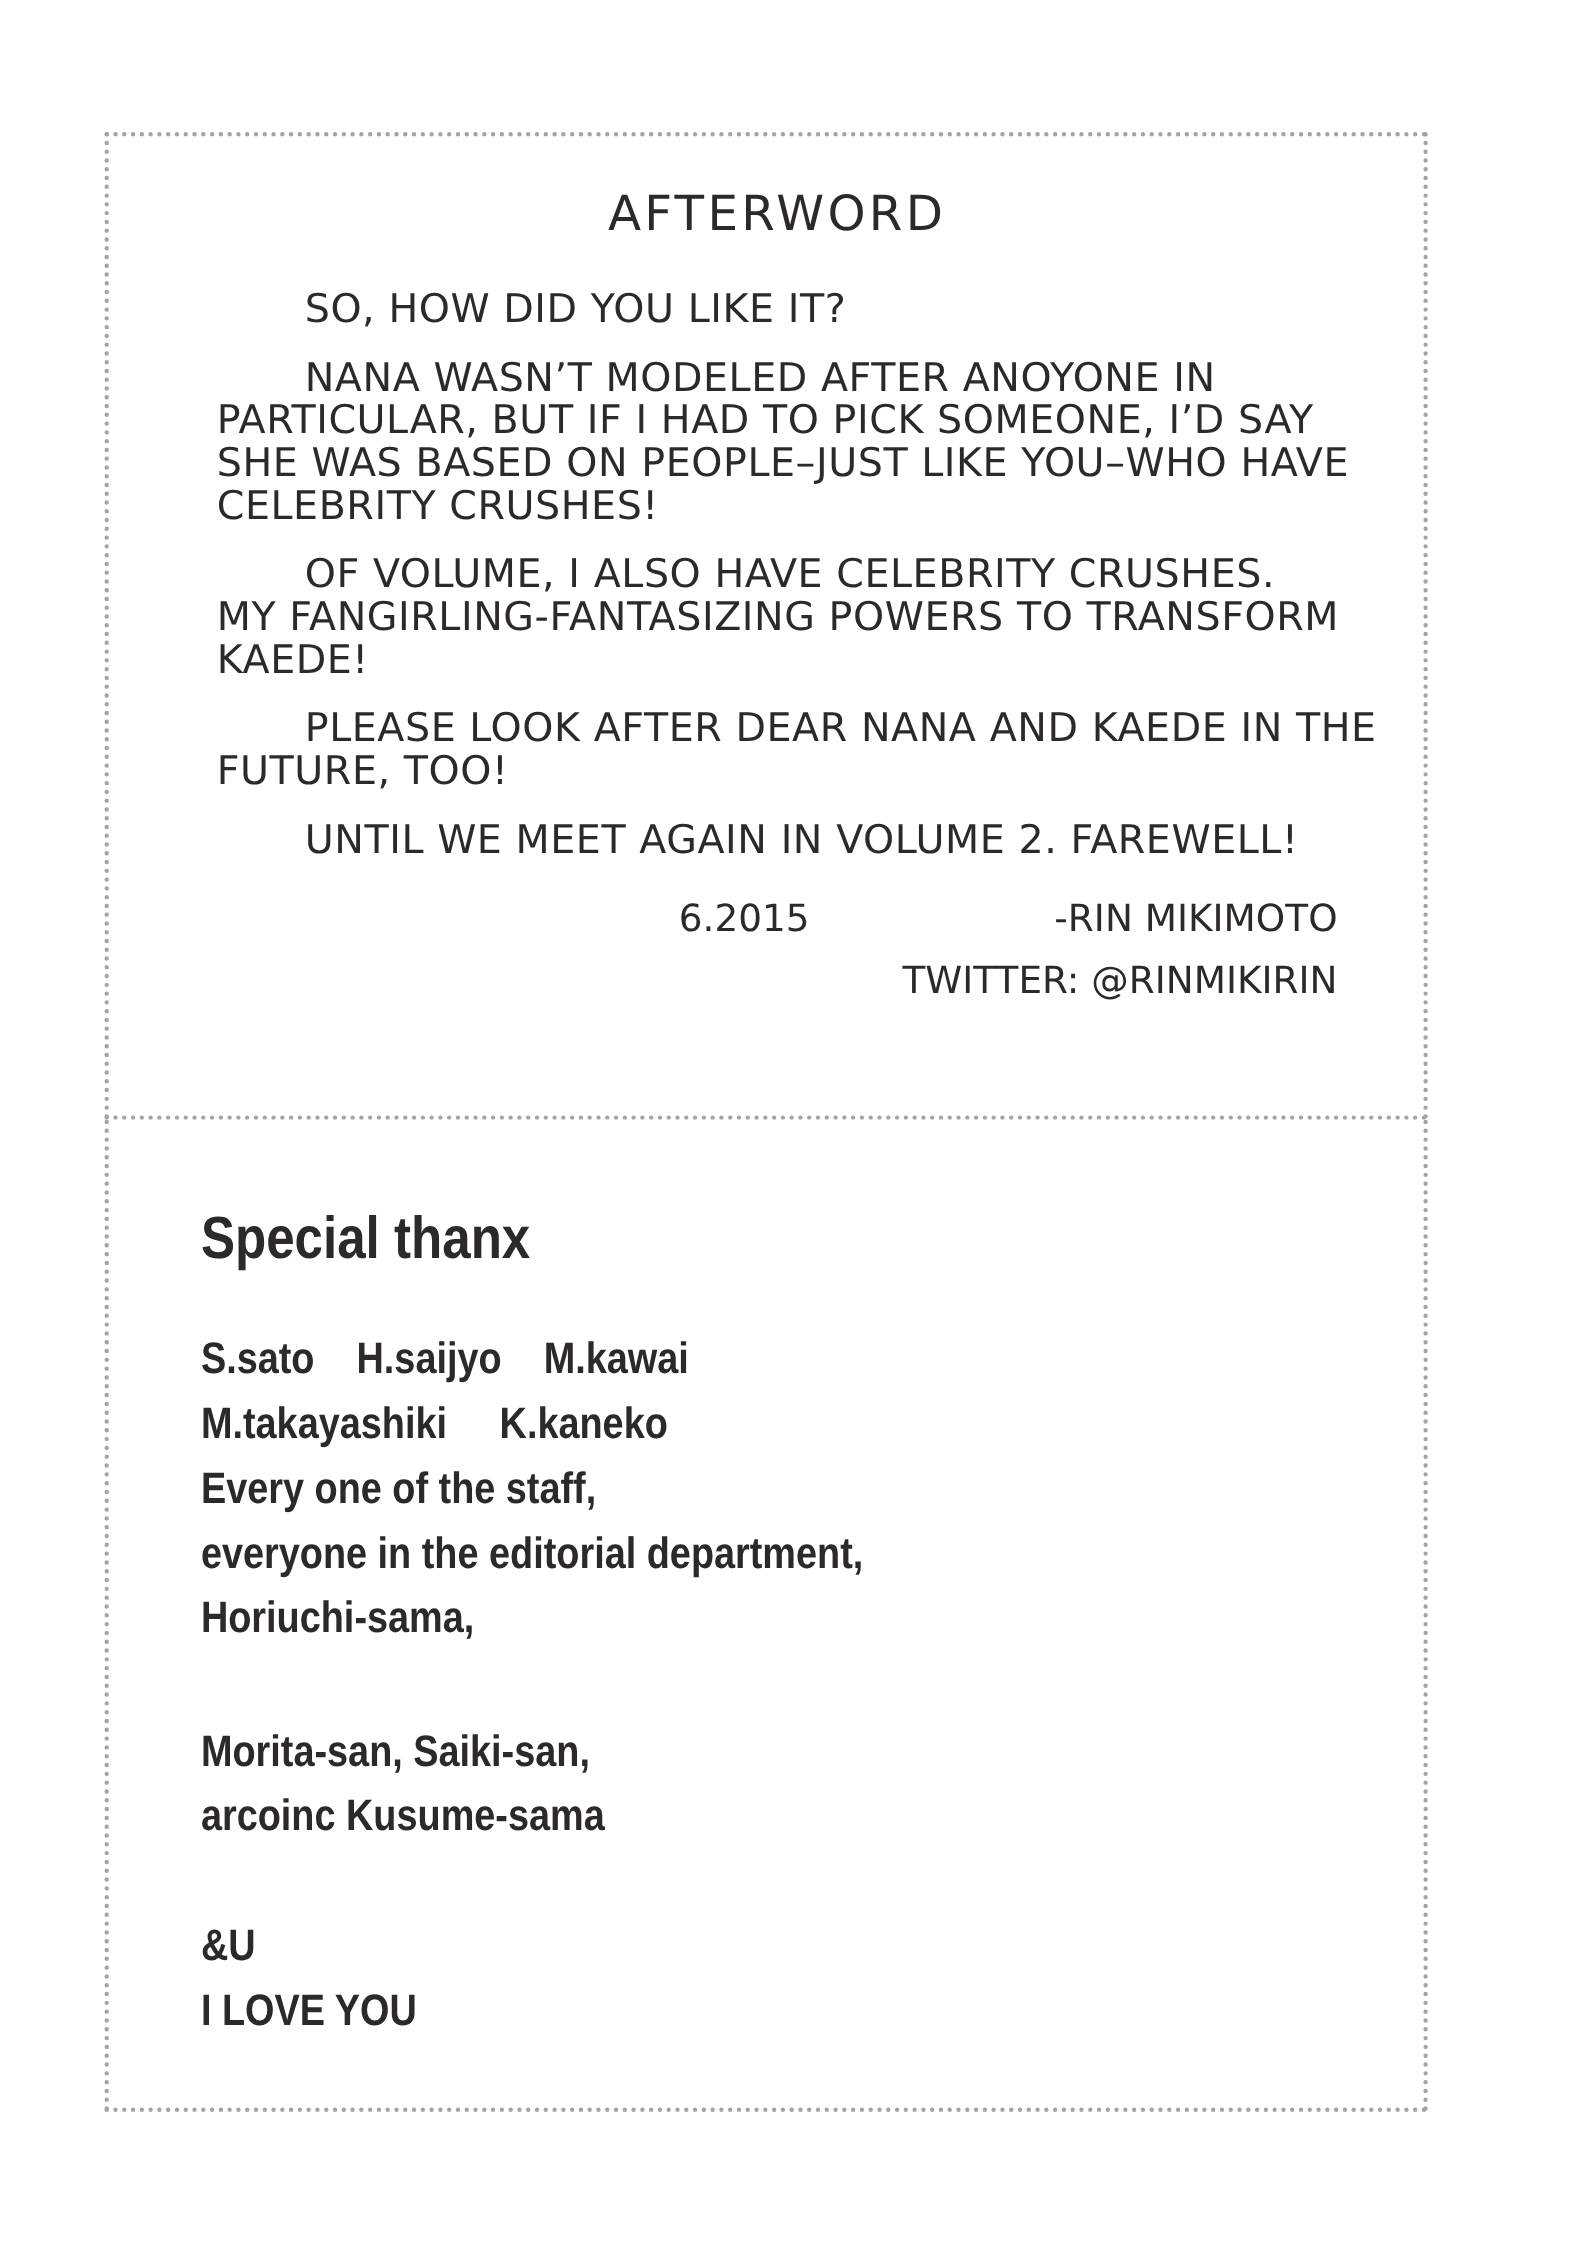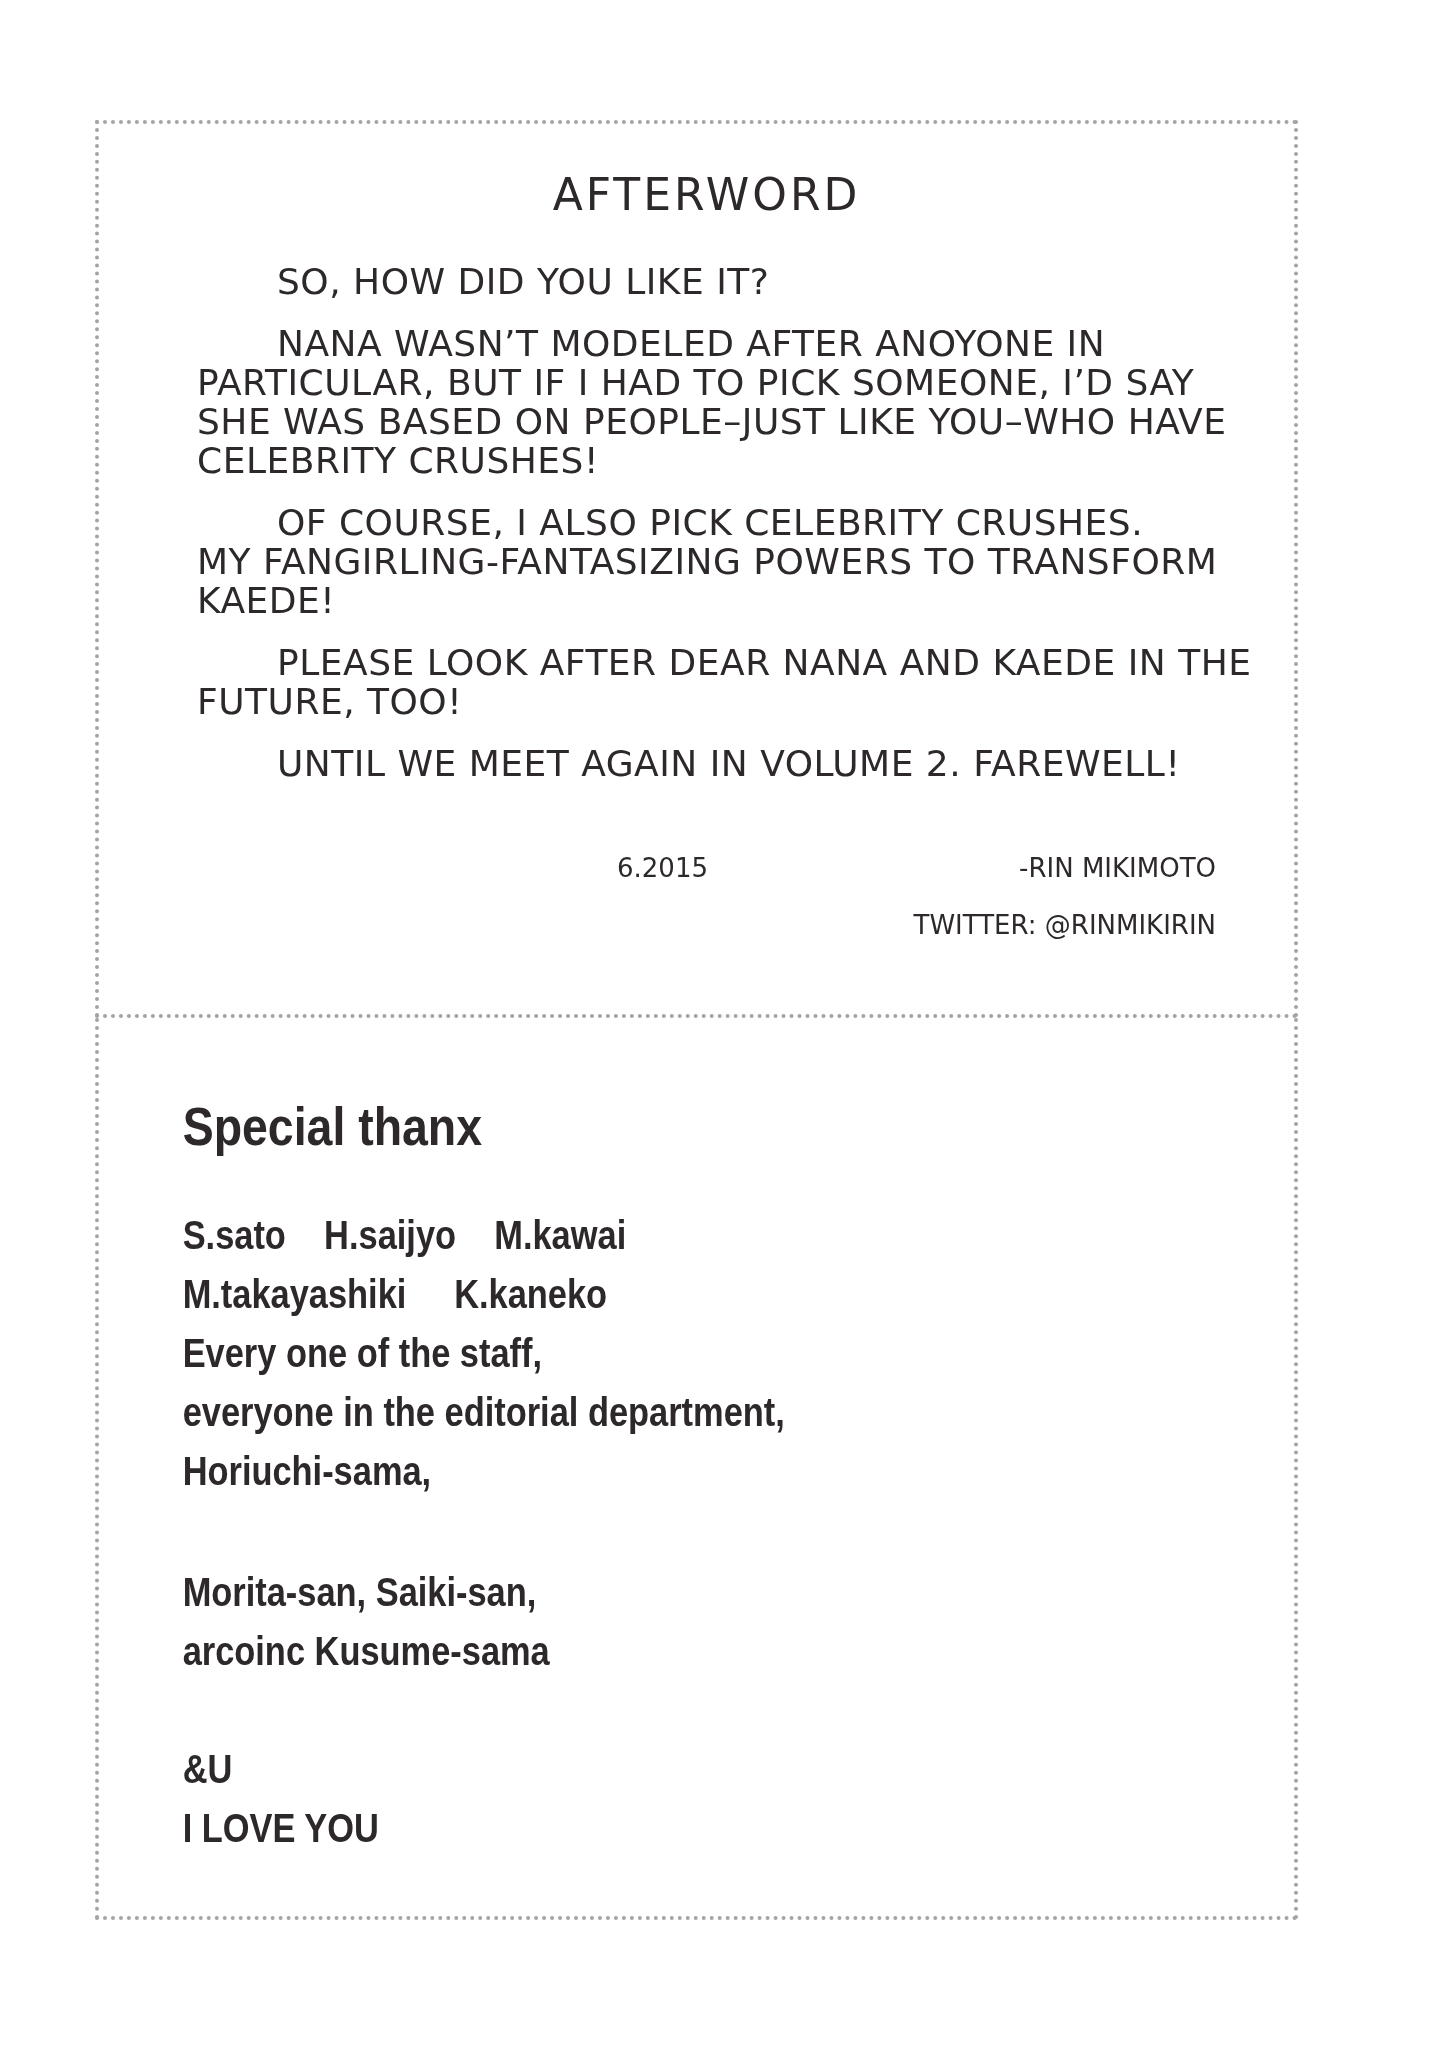--- a/index.html
+++ b/index.html
@@ -50,22 +50,22 @@
     font-size: 36px;
     line-height: 39px;
     white-space: pre;
     letter-spacing: 0.5px;
   }
   .indent { padding-left: 80px; }
   .emph { font-weight: bold; font-style: italic; }
   .sig {
     position: relative;
     height: 110px;
-    margin-top: 70px;
-    font-size: 26px;
+    margin-top: 32px;
+    font-size: 34px;
   }
   .sig span { position: absolute; white-space: pre; }
   .sig-date    { left: 420px; top: 0; }
   .sig-author  { right: 0;   top: 0; }
   .sig-twitter { right: 0;   top: 57px; }
   
   .tx-title {
     margin: 0 0 52px 0;
     font-family: "Liberation Sans", sans-serif;
     font-weight: bold;
@@ -99,21 +99,21 @@
     </div>
 
     <div class="para">
       <div class="comic-line indent">NANA WASN’T MODELED AFTER ANOYONE IN</div>
       <div class="comic-line">PARTICULAR, BUT IF I HAD TO PICK SOMEONE, I’D SAY</div>
       <div class="comic-line">SHE WAS BASED ON PEOPLE–JUST LIKE YOU–WHO HAVE</div>
       <div class="comic-line">CELEBRITY CRUSHES!</div>
     </div>
 
     <div class="para">
-      <div class="comic-line indent">OF COURSE, I ALSO PICK CELEBRITY CRUSHES.</div>
+      <div class="comic-line indent">OF VOLUME, I ALSO HAVE CELEBRITY CRUSHES.</div>
       <div class="comic-line">MY FANGIRLING-FANTASIZING POWERS TO TRANSFORM</div>
       <div class="comic-line">KAEDE!</div>
     </div>
 
     <div class="para">
       <div class="comic-line indent">PLEASE LOOK AFTER DEAR NANA AND KAEDE IN THE</div>
       <div class="comic-line">FUTURE, TOO!</div>
     </div>
 
     <div class="para">

